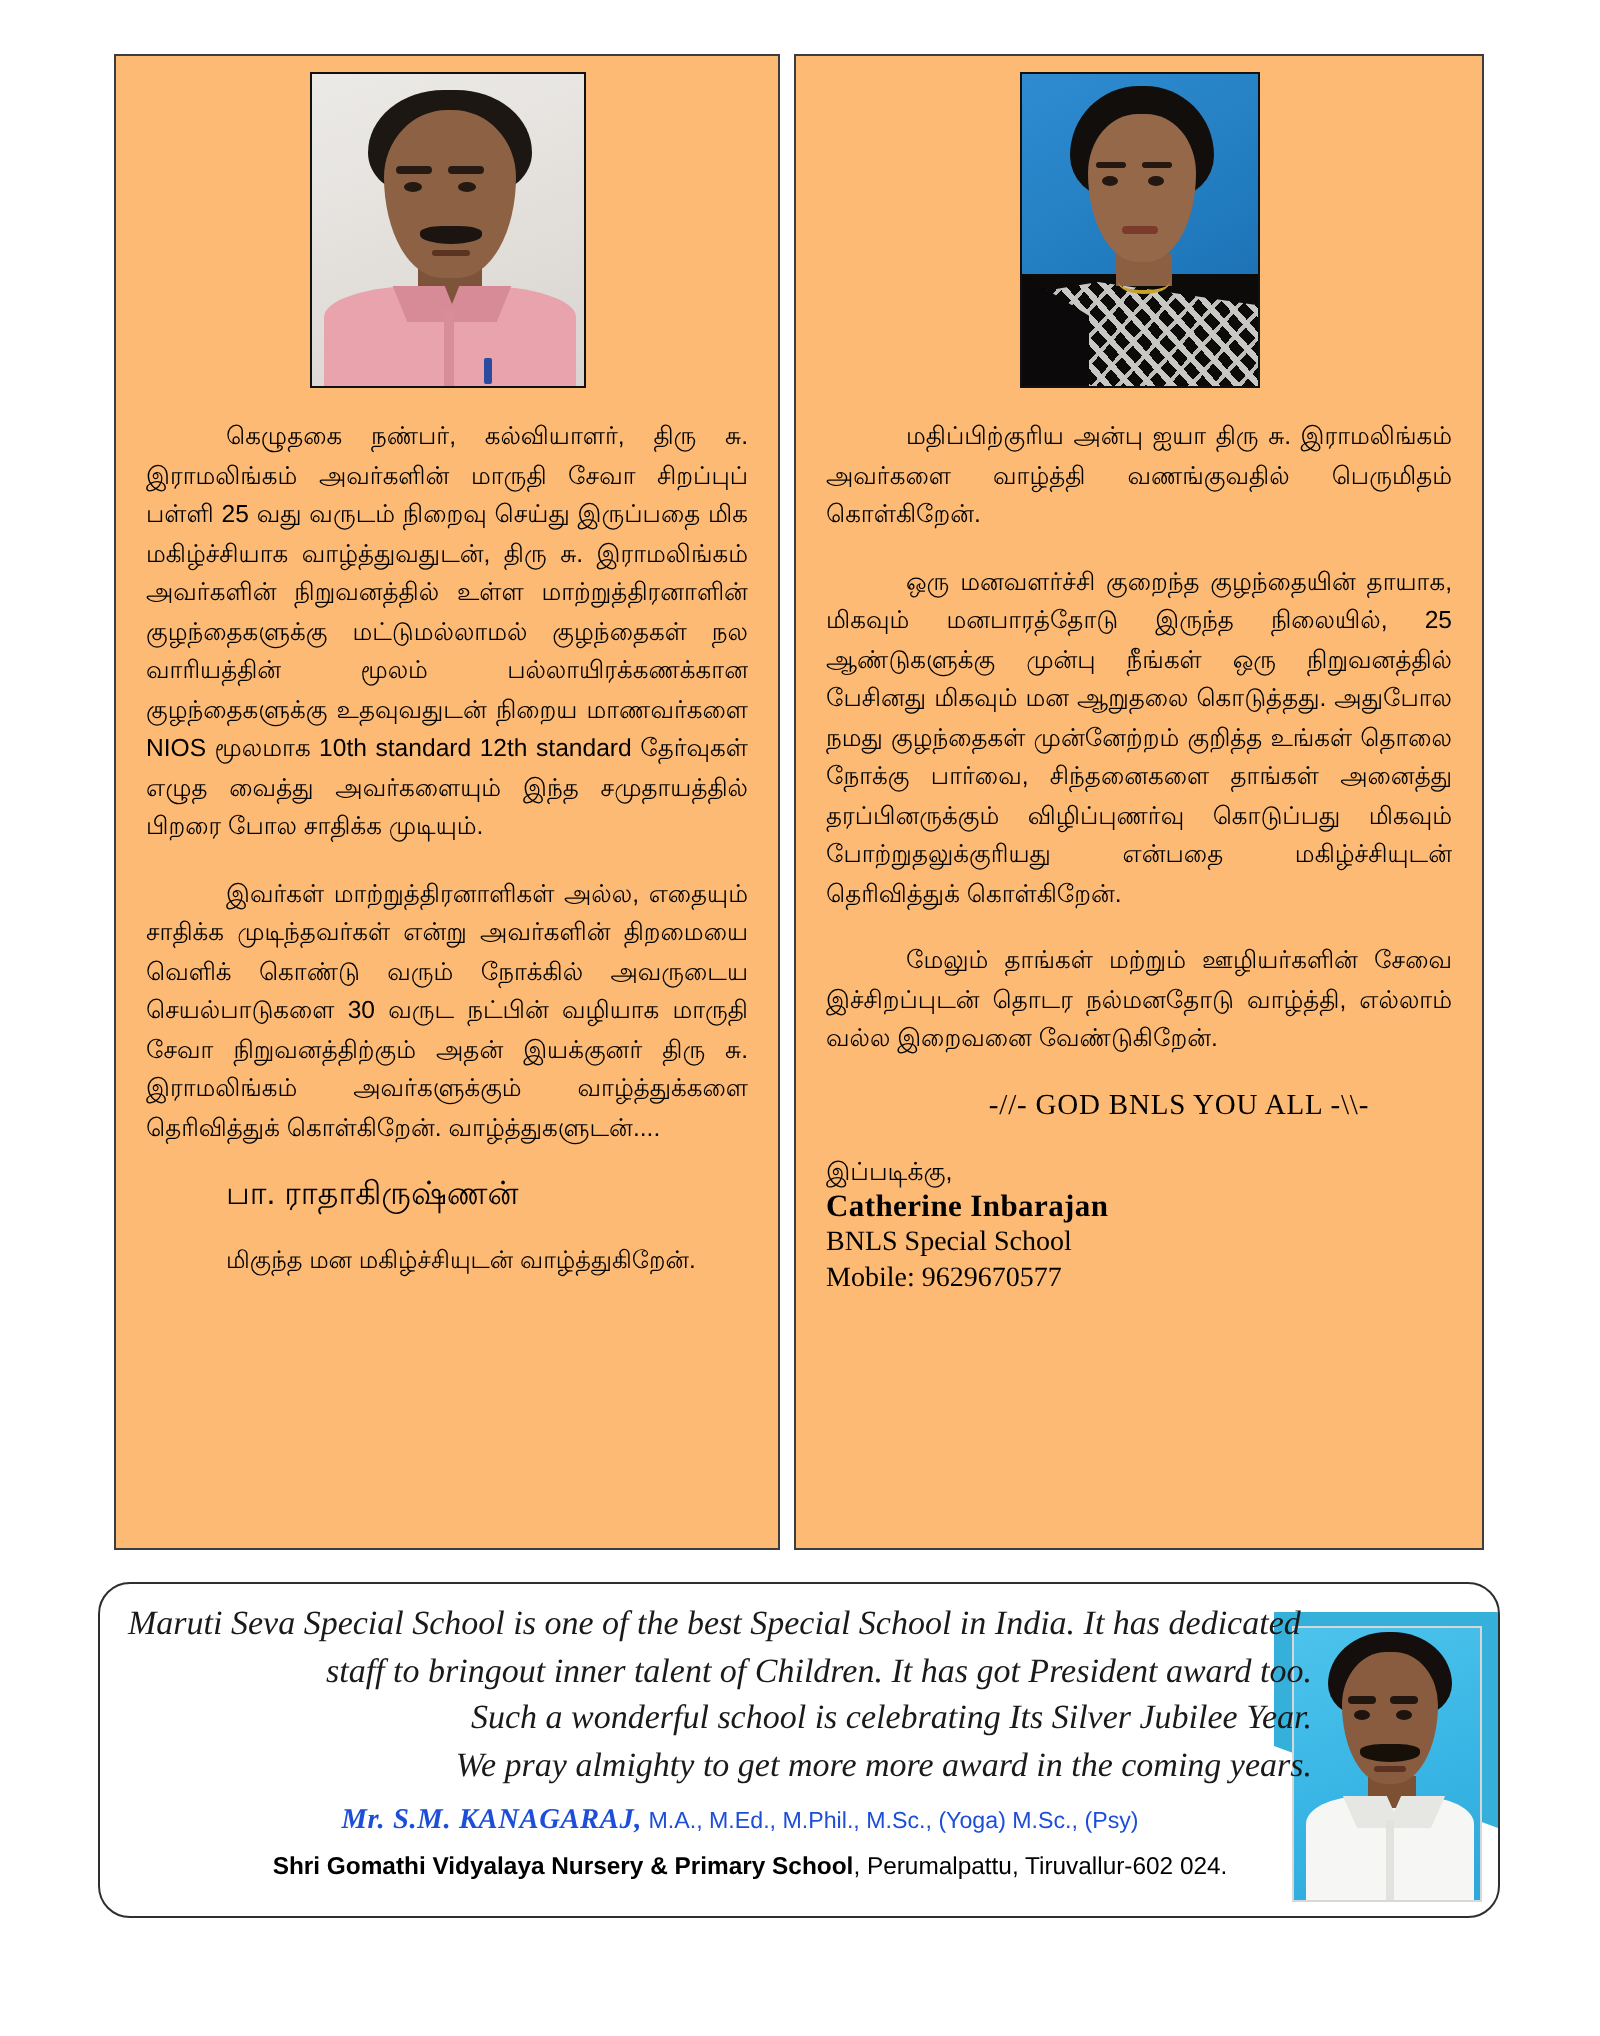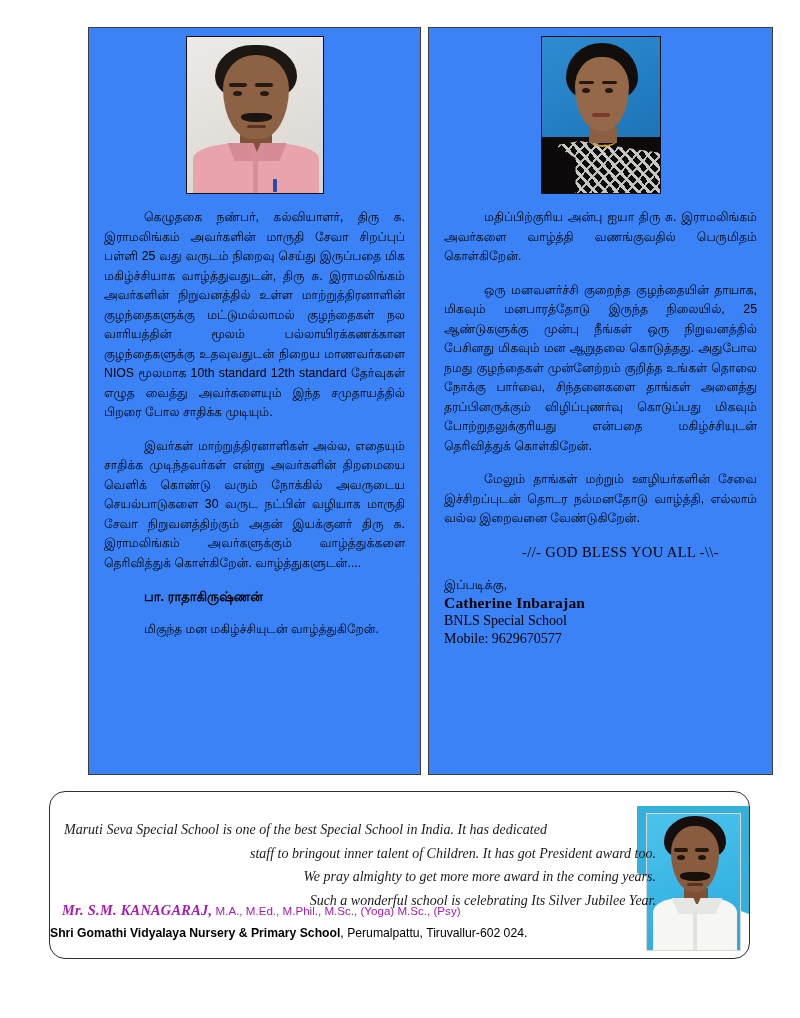--- a/index.html
+++ b/index.html
@@ -13,23 +13,22 @@
     position: relative;
     width: 800px; height: 1018px;
     background: #ffffff;
     overflow: hidden;
   }
 
   
   .col-box {
     position: absolute;
     border: 1.5px solid #3d3d3d;
-    background: #3b82f6;
+    background: #fdba74;
     padding: 0;
-    margin-left: 31px;
   }
   #left-box  { left: 57px;  top: 27px; width: 333px; height: 748px; }
   #right-box { left: 397px; top: 27px; width: 345px; height: 748px; }
 
   .photo-wrap { text-align: center; padding-top: 8px; }
 
   
   .photo {
     display: inline-block;
     border: 1.5px solid #111;
@@ -134,22 +133,22 @@
     padding: 10px 15px 0 15px;
     font-family: "Liberation Sans", sans-serif;
     font-size: 12.3px;
     line-height: 19.5px;
     color: #000;
     text-align: justify;
     text-justify: inter-word;
   }
   .body-txt p { margin: 0 0 14px 0; text-indent: 40px; }
   .sig-name {
-    font-weight: bold;
-    font-size: 13px;
+    font-weight: normal;
+    font-size: 16px;
     margin: 4px 0 1px 0;
     text-indent: 0;
   }
   .sig-lines {
     font-size: 12.1px;
     line-height: 17px;
     text-indent: 0;
     margin: 0;
   }
   .blessing {
@@ -176,39 +175,40 @@
     border: 1.6px solid #2e2e2e;
     border-radius: 16px;
     background: #ffffff;
     overflow: hidden;
   }
   #bottom-quote {
     position: absolute;
     left: 14px; top: 8px; width: 592px;
     font-family: "Liberation Serif", serif;
     font-style: italic;
-    font-size: 14px;
+    font-size: 17px;
     line-height: 23.5px;
     color: #1a1a1a;
     text-align: right;
-    margin-top: 18px;
   }
   #bottom-quote .l1 { text-align: left; }
   #bottom-credit {
     position: absolute;
-    left: 12px; top: 110px; width: 640px;
+    left: 0; top: 110px; width: 640px;
+    text-align: center;
     font-family: "Liberation Serif", serif;
     font-size: 14.3px;
-    color: #a21caf;
+    color: #1d4ed8;
   }
   #bottom-credit .nm { font-weight: bold; font-style: italic; letter-spacing: 0.3px; }
   #bottom-credit .deg { font-family:"Liberation Sans", sans-serif; font-size: 11.6px; font-style: normal; }
   #bottom-credit2 {
     position: absolute;
     left: 0; top: 134px; width: 650px;
+    text-align: center;
     font-family: "Liberation Sans", sans-serif;
     font-size: 12.2px;
     color: #000;
   }
   #bottom-credit2 .sch { font-weight: bold; }
 
   
   #teal-wedge {
     position: absolute;
     right: 0; top: 14px; width: 112px; height: 108px;
@@ -321,21 +321,21 @@
         <div class="eye-r"></div>
         <div class="mouth"></div>
       </div>
     </div>
 
     <div class="body-txt">
       <p>மதிப்பிற்குரிய அன்பு ஐயா திரு சு. இராமலிங்கம் அவர்களை வாழ்த்தி வணங்குவதில் பெருமிதம் கொள்கிறேன்.</p>
       <p>ஒரு மனவளர்ச்சி குறைந்த குழந்தையின் தாயாக, மிகவும் மனபாரத்தோடு இருந்த நிலையில், 25 ஆண்டுகளுக்கு முன்பு நீங்கள் ஒரு நிறுவனத்தில் பேசினது மிகவும் மன ஆறுதலை கொடுத்தது. அதுபோல நமது குழந்தைகள் முன்னேற்றம் குறித்த உங்கள் தொலை நோக்கு பார்வை, சிந்தனைகளை தாங்கள் அனைத்து தரப்பினருக்கும் விழிப்புணர்வு கொடுப்பது மிகவும் போற்றுதலுக்குரியது என்பதை மகிழ்ச்சியுடன் தெரிவித்துக் கொள்கிறேன்.</p>
       <p>மேலும் தாங்கள் மற்றும் ஊழியர்களின் சேவை இச்சிறப்புடன் தொடர நல்மனதோடு வாழ்த்தி, எல்லாம் வல்ல இறைவனை வேண்டுகிறேன்.</p>
 
-      <p class="blessing">-//-  GOD BLESS YOU ALL  -\\-</p>
+      <p class="blessing">-//-  GOD BNLS YOU ALL  -\\-</p>
 
       <div class="closing-block">
         <div class="yours">இப்படிக்கு,</div>
         <div class="who">Catherine Inbarajan</div>
         <div>BNLS Special School</div>
         <div>Mobile: 9629670577</div>
       </div>
     </div>
   </div>
 
@@ -356,22 +356,22 @@
       <div class="brow-r"></div>
       <div class="eye-l"></div>
       <div class="eye-r"></div>
       <div class="stache"></div>
       <div class="mouth"></div>
     </div>
 
     <div id="bottom-quote">
       <div class="l1">Maruti Seva Special School is one of the best Special School in India. It has dedicated</div>
       <div>staff to bringout inner talent of Children. It has got President award too.</div>
+      <div>Such a wonderful school is celebrating Its Silver Jubilee Year.</div>
       <div>We pray almighty to get more more award in the coming years.</div>
-      <div>Such a wonderful school is celebrating Its Silver Jubilee Year.</div>
     </div>
 
     <div id="bottom-credit">
       <span class="nm">Mr. S.M. KANAGARAJ,</span><span class="deg"> M.A., M.Ed., M.Phil.,  M.Sc., (Yoga) M.Sc., (Psy)</span>
     </div>
 
     <div id="bottom-credit2">
       <span class="sch">Shri Gomathi Vidyalaya Nursery &amp; Primary School</span><span>, Perumalpattu, Tiruvallur-602 024.</span>
     </div>
   </div>

